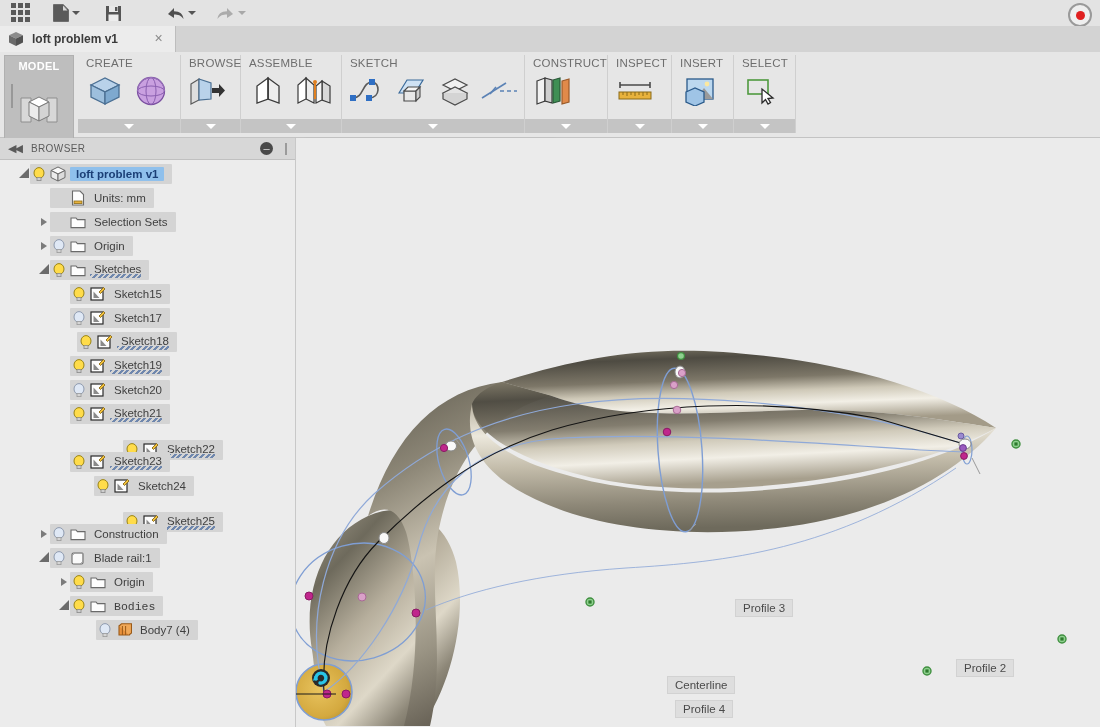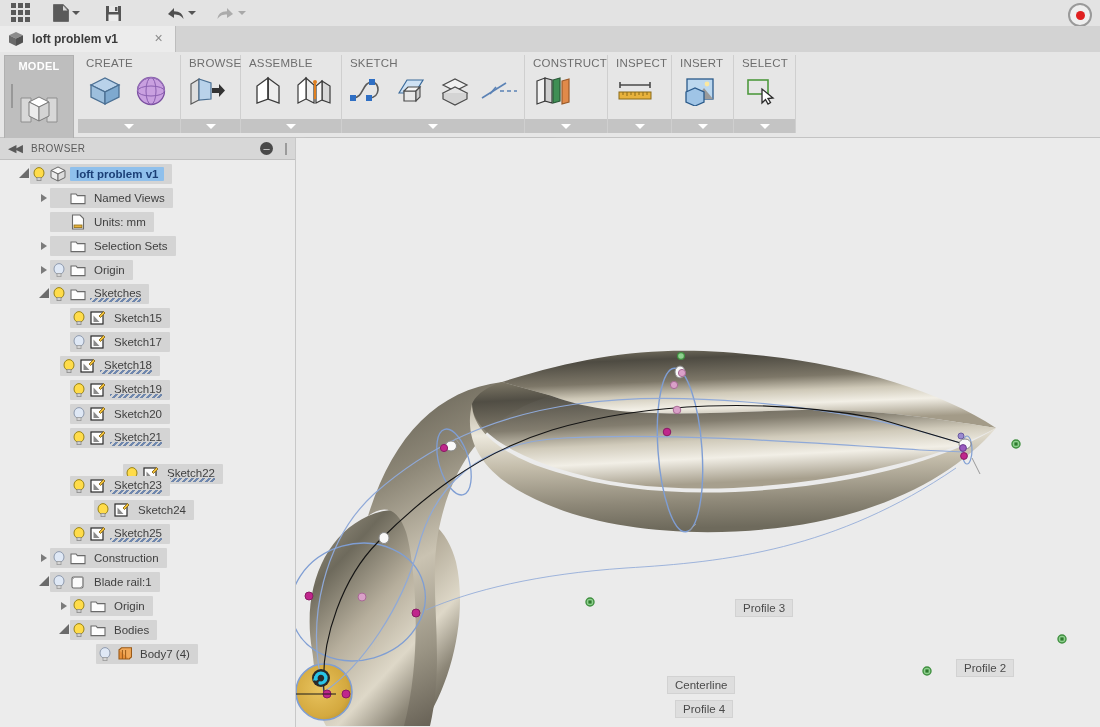--- a/index.html
+++ b/index.html
@@ -430,34 +430,20 @@
               <svg width="18" height="16" viewBox="0 0 18 16">
                 <path d="M9 1 L16 4.5 L9 8 L2 4.5 Z" fill="#fafafa" stroke="#6a6a6a" stroke-width="1"></path>
                 <path d="M2 4.5 L9 8 L9 15 L2 11.5 Z" fill="#ececec" stroke="#6a6a6a" stroke-width="1"></path>
                 <path d="M16 4.5 L9 8 L9 15 L16 11.5 Z" fill="#dcdcdc" stroke="#6a6a6a" stroke-width="1"></path>
               </svg>
             </span>
             <span class="tlabel">loft problem v1</span>
           </span>
         </div>
         <div class="tnode" style="padding-left: 38px;">
-          <span class="arrow right">
-            <i></i>
-          </span>
-          <span class="tcontent">
-            <span class="bulb"></span>
-            <span class="ticon">
-              <svg width="16" height="14" viewBox="0 0 16 14">
-                <path d="M1 3 h5 l1.4 1.6 H15 V12.6 H1 Z" fill="#fdfdfd" stroke="#6a6a6a" stroke-width="1.1"></path>
-              </svg>
-            </span>
-            <span class="tlabel">Named Views</span>
-          </span>
-        </div>
-        <div class="tnode" style="padding-left: 38px;">
           <span class="arrow none"></span>
           <span class="tcontent">
             <span class="bulb"></span>
             <span class="ticon">
               <svg width="14" height="16" viewBox="0 0 14 16">
                 <path d="M1.5 1 h7.5 l3.5 3.5 V15 H1.5 Z" fill="#fdfdfd" stroke="#6a6a6a" stroke-width="1.1"></path>
                 <rect x="3" y="11" width="8" height="2.6" fill="#e8b23c" stroke="#8a6a18" stroke-width=".8"></rect>
               </svg>
             </span>
             <span class="tlabel">Units: mm</span>
@@ -546,21 +532,21 @@
             <span class="ticon">
               <svg width="16" height="16" viewBox="0 0 16 16">
                 <rect x="1" y="2" width="12" height="12" fill="#fdfdfd" stroke="#2a2a2a" stroke-width="1.2"></rect>
                 <path d="M3.5 12 L3.5 5.5 L9.5 12 Z" fill="#8a8a8a"></path>
                 <path d="M9 6 L13.5 1.5 L15 3 L10.5 7.5 Z" fill="#f2c23c" stroke="#8a6a18" stroke-width=".9"></path>
               </svg>
             </span>
             <span class="tlabel">Sketch17</span>
           </span>
         </div>
-        <div class="tnode" style="padding-left: 48px;">
+        <div class="tnode" style="padding-left: 65px;">
           <span class="arrow none"></span>
           <span class="tcontent">
             <span class="bulb">
               <svg width="14" height="15" viewBox="0 0 14 15">
                 <ellipse cx="7" cy="6" rx="5" ry="5.4" fill="#ffdc4a" stroke="#9a8414" stroke-width="1"></ellipse>
                 <rect x="5" y="10.6" width="4" height="3" fill="#cfcfcf" stroke="#8a8a8a" stroke-width=".8"></rect>
               </svg>
             </span>
             <span class="ticon">
               <svg width="16" height="16" viewBox="0 0 16 16">
@@ -679,21 +665,21 @@
             <span class="ticon">
               <svg width="16" height="16" viewBox="0 0 16 16">
                 <rect x="1" y="2" width="12" height="12" fill="#fdfdfd" stroke="#2a2a2a" stroke-width="1.2"></rect>
                 <path d="M3.5 12 L3.5 5.5 L9.5 12 Z" fill="#8a8a8a"></path>
                 <path d="M9 6 L13.5 1.5 L15 3 L10.5 7.5 Z" fill="#f2c23c" stroke="#8a6a18" stroke-width=".9"></path>
               </svg>
             </span>
             <span class="tlabel">Sketch24</span>
           </span>
         </div>
-        <div class="tnode" style="padding-left: 58px;">
+        <div class="tnode" style="padding-left: 58px; flex-direction: column;">
           <span class="arrow none"></span>
           <span class="tcontent">
             <span class="bulb">
               <svg width="14" height="15" viewBox="0 0 14 15">
                 <ellipse cx="7" cy="6" rx="5" ry="5.4" fill="#ffdc4a" stroke="#9a8414" stroke-width="1"></ellipse>
                 <rect x="5" y="10.6" width="4" height="3" fill="#cfcfcf" stroke="#8a8a8a" stroke-width=".8"></rect>
               </svg>
             </span>
             <span class="ticon">
               <svg width="16" height="16" viewBox="0 0 16 16">
@@ -756,21 +742,21 @@
               </svg>
             </span>
             <span class="ticon">
               <svg width="16" height="14" viewBox="0 0 16 14">
                 <path d="M1 3 h5 l1.4 1.6 H15 V12.6 H1 Z" fill="#fdfdfd" stroke="#6a6a6a" stroke-width="1.1"></path>
               </svg>
             </span>
             <span class="tlabel">Origin</span>
           </span>
         </div>
-        <div class="tnode" style="padding-left: 58px;">
+        <div class="tnode" style="padding-left: 58px; font-family: Liberation Mono, monospace;">
           <span class="arrow down">
             <i></i>
           </span>
           <span class="tcontent">
             <span class="bulb">
               <svg width="14" height="15" viewBox="0 0 14 15">
                 <ellipse cx="7" cy="6" rx="5" ry="5.4" fill="#ffdc4a" stroke="#9a8414" stroke-width="1"></ellipse>
                 <rect x="5" y="10.6" width="4" height="3" fill="#cfcfcf" stroke="#8a8a8a" stroke-width=".8"></rect>
               </svg>
             </span>

